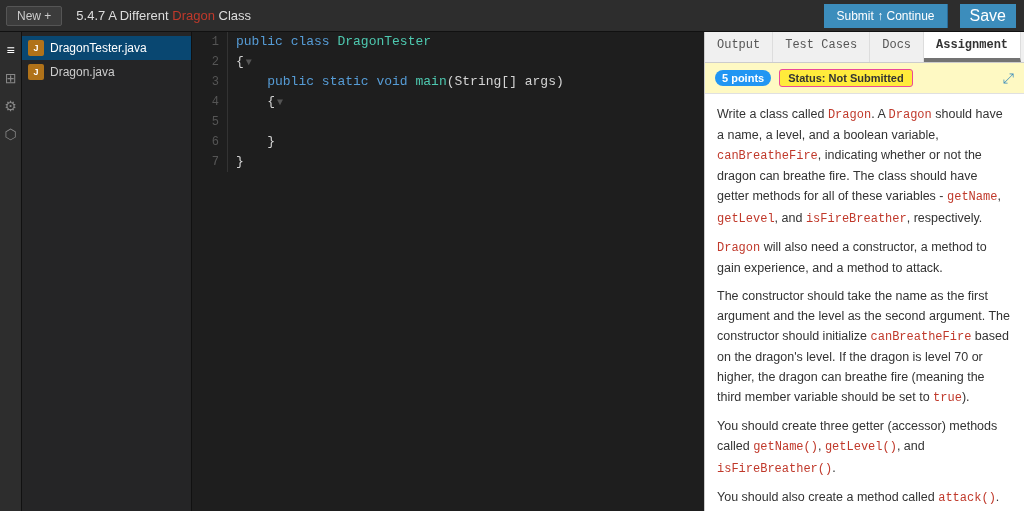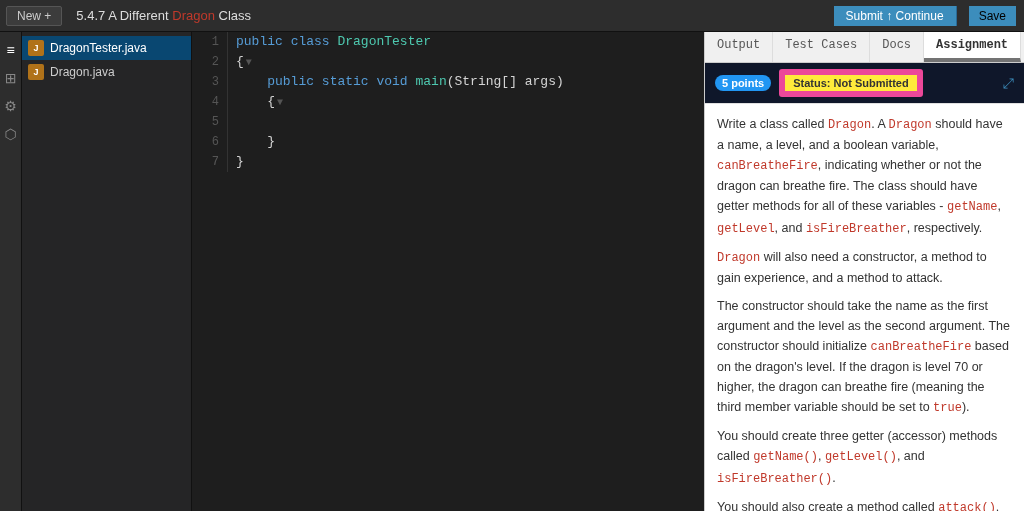--- a/index.html
+++ b/index.html
@@ -23,22 +23,22 @@
     #title-text {
       font-size: 13px; color: #ddd; font-weight: normal;
     }
     #title-text span.dragon { color: #c0392b; }
     #action-buttons { display: flex; gap: 12px; padding-left: 44px; }
     #submit-continue-btn {
       padding: 3px 12px; background: #3c8dbc; border: none; color: #fff;
       cursor: pointer; font-size: 12px; border-right: 1px solid #2a6a96;
     }
     #save-btn {
-      padding: 3px 10px; background: #3c8dbc; border: none; color: #000000;
-      cursor: pointer; font-size: 12px;
+      padding: 3px 10px; background: #3c8dbc; border: none; color: #ffffff;
+      cursor: pointer; font-size: 16px;
     }
 
     
     #main {
       display: flex; flex: 1; overflow: hidden;
     }
 
     
     #sidebar {
       width: 22px; background: #2d2d2d; display: flex; flex-direction: column;
@@ -104,29 +104,29 @@
     }
     .tab {
       padding: 6px 12px; font-size: 12px; cursor: pointer; color: #555;
       border-right: 1px solid #ddd; white-space: nowrap; font-family: Liberation Mono, monospace;
     }
     .tab.active { background: #fff; color: #333; border-bottom: 4px solid #737373; font-weight: bold; }
 
     
     #status-bar {
       display: flex; align-items: center; gap: 8px; padding: 6px 10px;
-      background: #0f172a; border-bottom: 1px solid #e0e0e0; flex-shrink: 0;
+      background: #fef9c3; border-bottom: 1px solid #e0e0e0; flex-shrink: 0;
     }
     #points-badge {
       background: #2196F3; color: #fff; padding: 2px 7px;
       border-radius: 10px; font-size: 11px; font-weight: bold;
     }
     #status-badge {
       background: #ffeb3b; color: #333; padding: 2px 8px;
-      border-radius: 3px; font-size: 11px; font-weight: bold; border: 6px solid #ec4899;
+      border-radius: 3px; font-size: 11px; font-weight: bold; border: 1px solid #ec4899;
     }
     #external-link {
       margin-left: auto; color: #3c8dbc; cursor: pointer; font-size: 14px;
     }
 
     
     #assignment-content {
       flex: 1; overflow-y: auto; padding: 10px 12px; font-size: 12.5px;
       line-height: 1.6; color: #333;
     }

